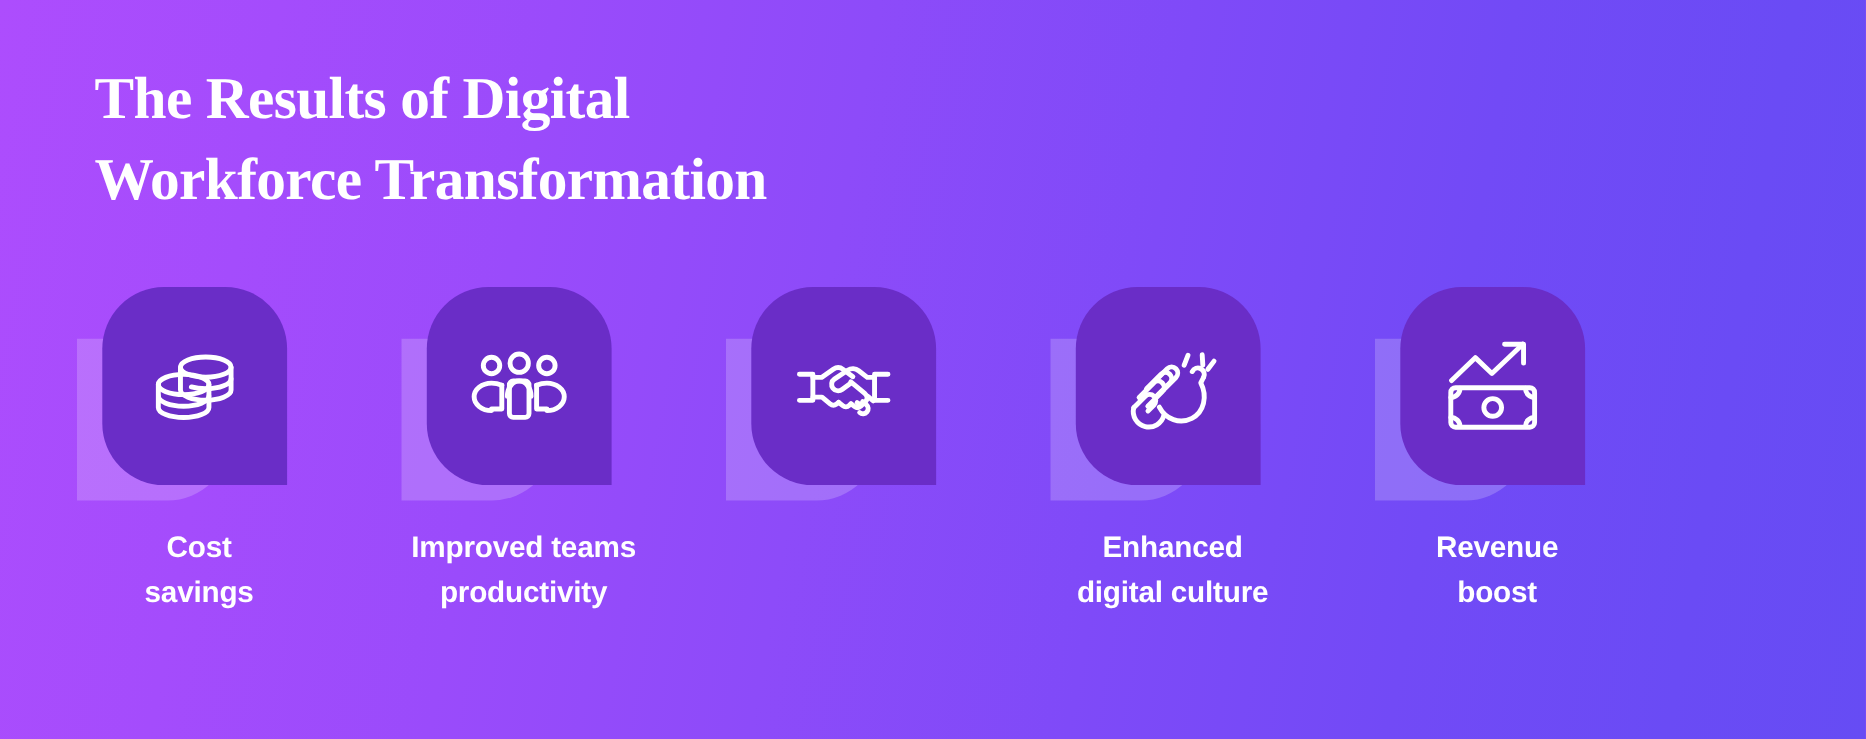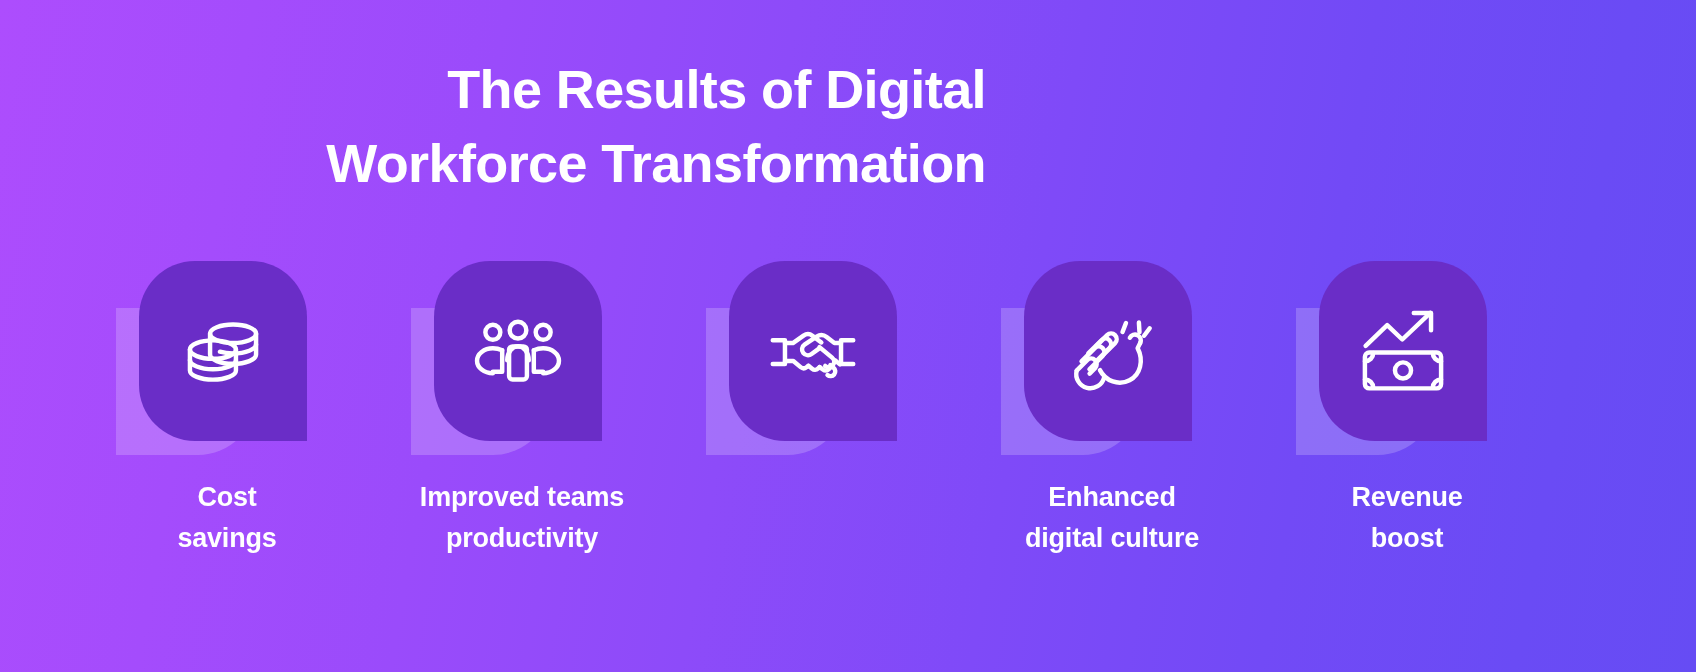--- a/index.html
+++ b/index.html
@@ -35,41 +35,40 @@
   
   #title-block {
     position: absolute;
     left: 86px;
     top: 52px;
     width: 900px;
   }
   #page-title {
     margin: 0;
     color: #ffffff;
-    font-family: Liberation Sans, sans-serif;
+    font-family: Liberation Serif, serif;
     font-size: 54px;
     line-height: 74px;
     font-weight: 700;
     letter-spacing: -0.6px;
     white-space: pre-line;
-    text-align: right;
   }
 
   
   #cards-row {
     position: absolute;
     left: 0;
     top: 255px;
     width: 1696px;
     height: 340px;
     display: flex;
     flex-direction: row;
     justify-content: flex-start;
     align-items: flex-start;
-    padding-left: 116px;
+    padding-left: 70px;
     box-sizing: border-box;
   }
 
   .card-cell {
     position: relative;
     width: 295px;
     height: 340px;
     flex: 0 0 295px;
   }
 

